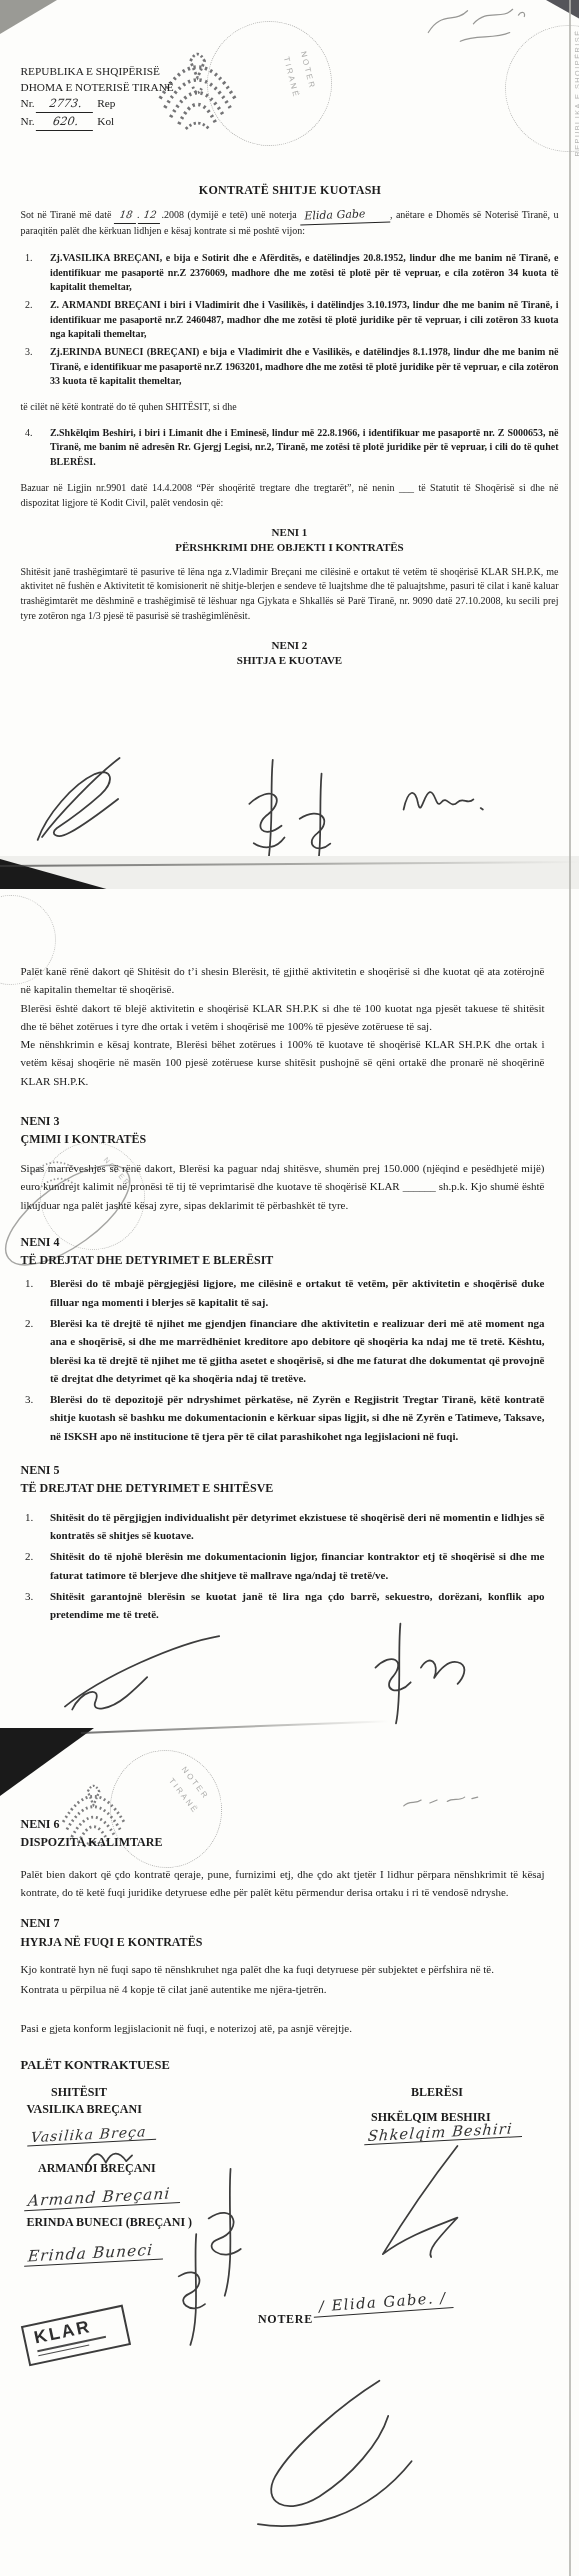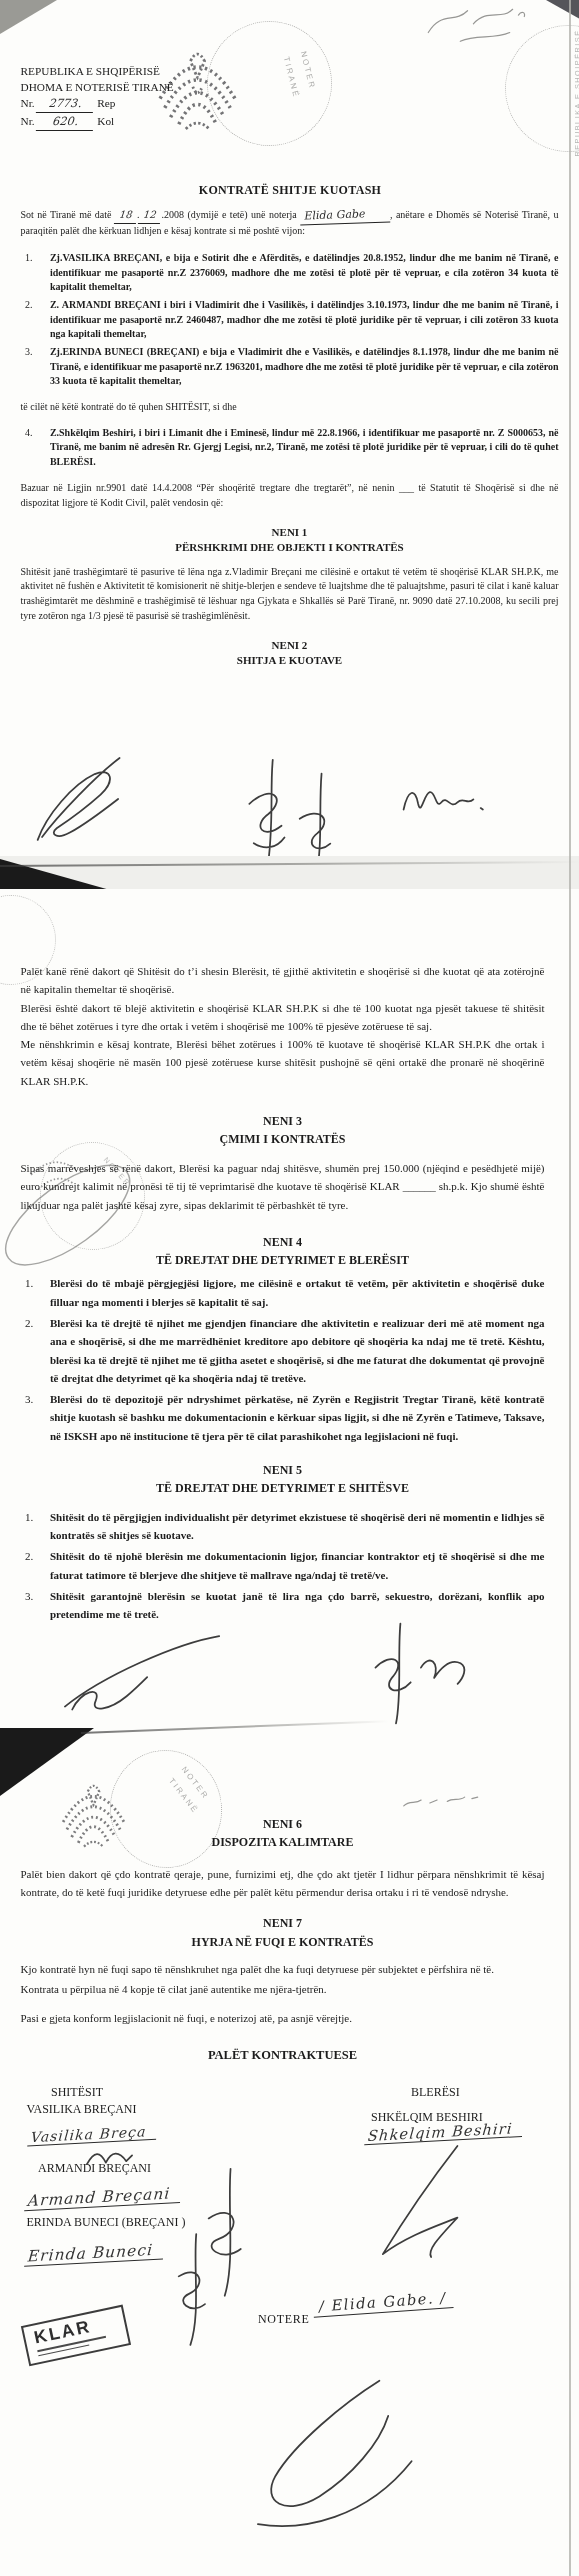--- a/index.html
+++ b/index.html
@@ -6,21 +6,21 @@
   .scan{position:relative;width:580px;height:2576px;background:#f4f4f1;overflow:hidden;
         font-family:"Liberation Serif",serif;color:#1c1c1c;}
   .page{position:absolute;left:0;width:580px;background:#fdfdfb;}
   .page-1{top:0;height:856px;}
   .page-2{top:889px;height:839px;}
   .page-3{top:1728px;height:848px;}
   
   .t1{font-size:10px;line-height:14.7px;text-align:justify;margin:0;}
   .t2{font-size:11px;line-height:18.3px;text-align:justify;margin:0;}
   .hd1{font-weight:bold;text-align:center;font-size:11px;line-height:14.7px;margin:0;}
-  .hd2{font-weight:bold;text-align:center;font-size:12px;line-height:18.3px;margin:0;}
+  .hd2{font-weight:bold;text-align:left;font-size:12px;line-height:18.3px;margin:0;}
   .li{display:flex;margin:0 0 2.9px;}
   .li .no{flex:none;width:25px;padding-left:4.4px;}
   .li .tx{flex:1;font-weight:bold;}
   .hw{font-family:"DejaVu Serif",serif;font-style:italic;color:#2e2e2e;}
   .fill{display:inline-block;border-bottom:1.2px solid #222;text-align:center;min-width:22px;
         transform:skewX(-8deg);}
   .fill.wide{min-width:57px;}
   .name-fill{display:inline-block;border-bottom:1.2px solid #222;min-width:81px;padding:0 4.4px;
         font-size:11px;transform:rotate(-2deg);}
   .header-block{position:absolute;left:20.5px;top:63px;font-size:11.3px;line-height:16px;}
@@ -40,21 +40,21 @@
   .klar-stamp .big{font-family:"Liberation Sans",sans-serif;font-weight:bold;font-size:17.6px;
       letter-spacing:2.2px;line-height:17.6px;}
   .klar-line{height:1.8px;background:#4a4a4a;margin-top:2.9px;}
   
   .sig{position:absolute;}
   .sig path{fill:none;stroke:#2d2d2d;stroke-width:2.4;stroke-linecap:round;stroke-linejoin:round;opacity:.92;}
   .sig.light path{stroke:#6b6b68;stroke-width:1.6;opacity:.7;}
   .sig-name{font-family:"DejaVu Serif",serif;font-style:italic;font-size:14px;letter-spacing:1.1px;
       color:#333;transform:rotate(-3deg) skewX(-8deg);display:inline-block;
       border-bottom:1.5px solid #2a2a2a;padding:1.5px 10.3px 0 2.9px;white-space:nowrap;}
-  .party-name{position:absolute;font-weight:normal;font-size:12px;white-space:nowrap;}
+  .party-name{position:absolute;font-weight:bold;font-size:12px;white-space:nowrap;}
   
   .corner{position:absolute;background:#1a1a1a;}
   .edge-line{position:absolute;width:1.5px;background:#b3b3ae;opacity:.8;}
   .break-band{position:absolute;left:0;width:580px;}
   .shadow-line{position:absolute;height:2.2px;opacity:.7;
       background:linear-gradient(to right,#3a3a3a,#8d8d89 55%,rgba(150,150,146,0));}
 </style>
 </head>
 <body>
 
@@ -258,21 +258,21 @@
         <div class="hd2">DISPOZITA KALIMTARE</div>
       </div>
       <p class="t2">Palët bien dakort që çdo kontratë qeraje, pune, furnizimi etj, dhe çdo akt tjetër I lidhur përpara nënshkrimit të kësaj kontrate, do të ketë fuqi juridike detyruese edhe për palët këtu përmendur derisa ortaku i ri të vendosë ndryshe.</p>
 
       <div style="margin:13.2px 0 8.8px;">
         <div class="hd2">NENI 7</div>
         <div class="hd2">HYRJA NË FUQI E KONTRATËS</div>
       </div>
       <p class="t2">Kjo kontratë hyn në fuqi sapo të nënshkruhet nga palët dhe ka fuqi detyruese për subjektet e përfshira në të.</p>
       <p class="t2" style="margin-top:1.5px;">Kontrata u përpilua në 4 kopje të cilat janë autentike me njëra-tjetrën.</p>
-      <p class="t2" style="margin-top:11px;">Pasi e gjeta konform legjislacionit në fuqi, e noterizoj atë, pa asnjë vërejtje.</p>
+      <p class="t2" style="margin-top:21px;">Pasi e gjeta konform legjislacionit në fuqi, e noterizoj atë, pa asnjë vërejtje.</p>
 
       <div class="hd2" style="margin-top:19px;font-size:12.5px;">PALËT KONTRAKTUESE</div>
     </div>
 
     <div class="party-name" style="left:51px;top:357px;">SHITËSIT</div>
     <div class="party-name" style="left:26.4px;top:374px;">VASILIKA BREÇANI</div>
     <span class="sig-name" style="position:absolute;left:28px;top:396px;">Vasilika Breça</span>
     <svg class="sig" style="left:84px;top:420px;width:51px;height:20.5px;" viewBox="0 0 70 28">
       <path d="M4,22 C14,4 22,4 30,20 C38,4 48,4 58,18 l8,-8"></path>
     </svg>

